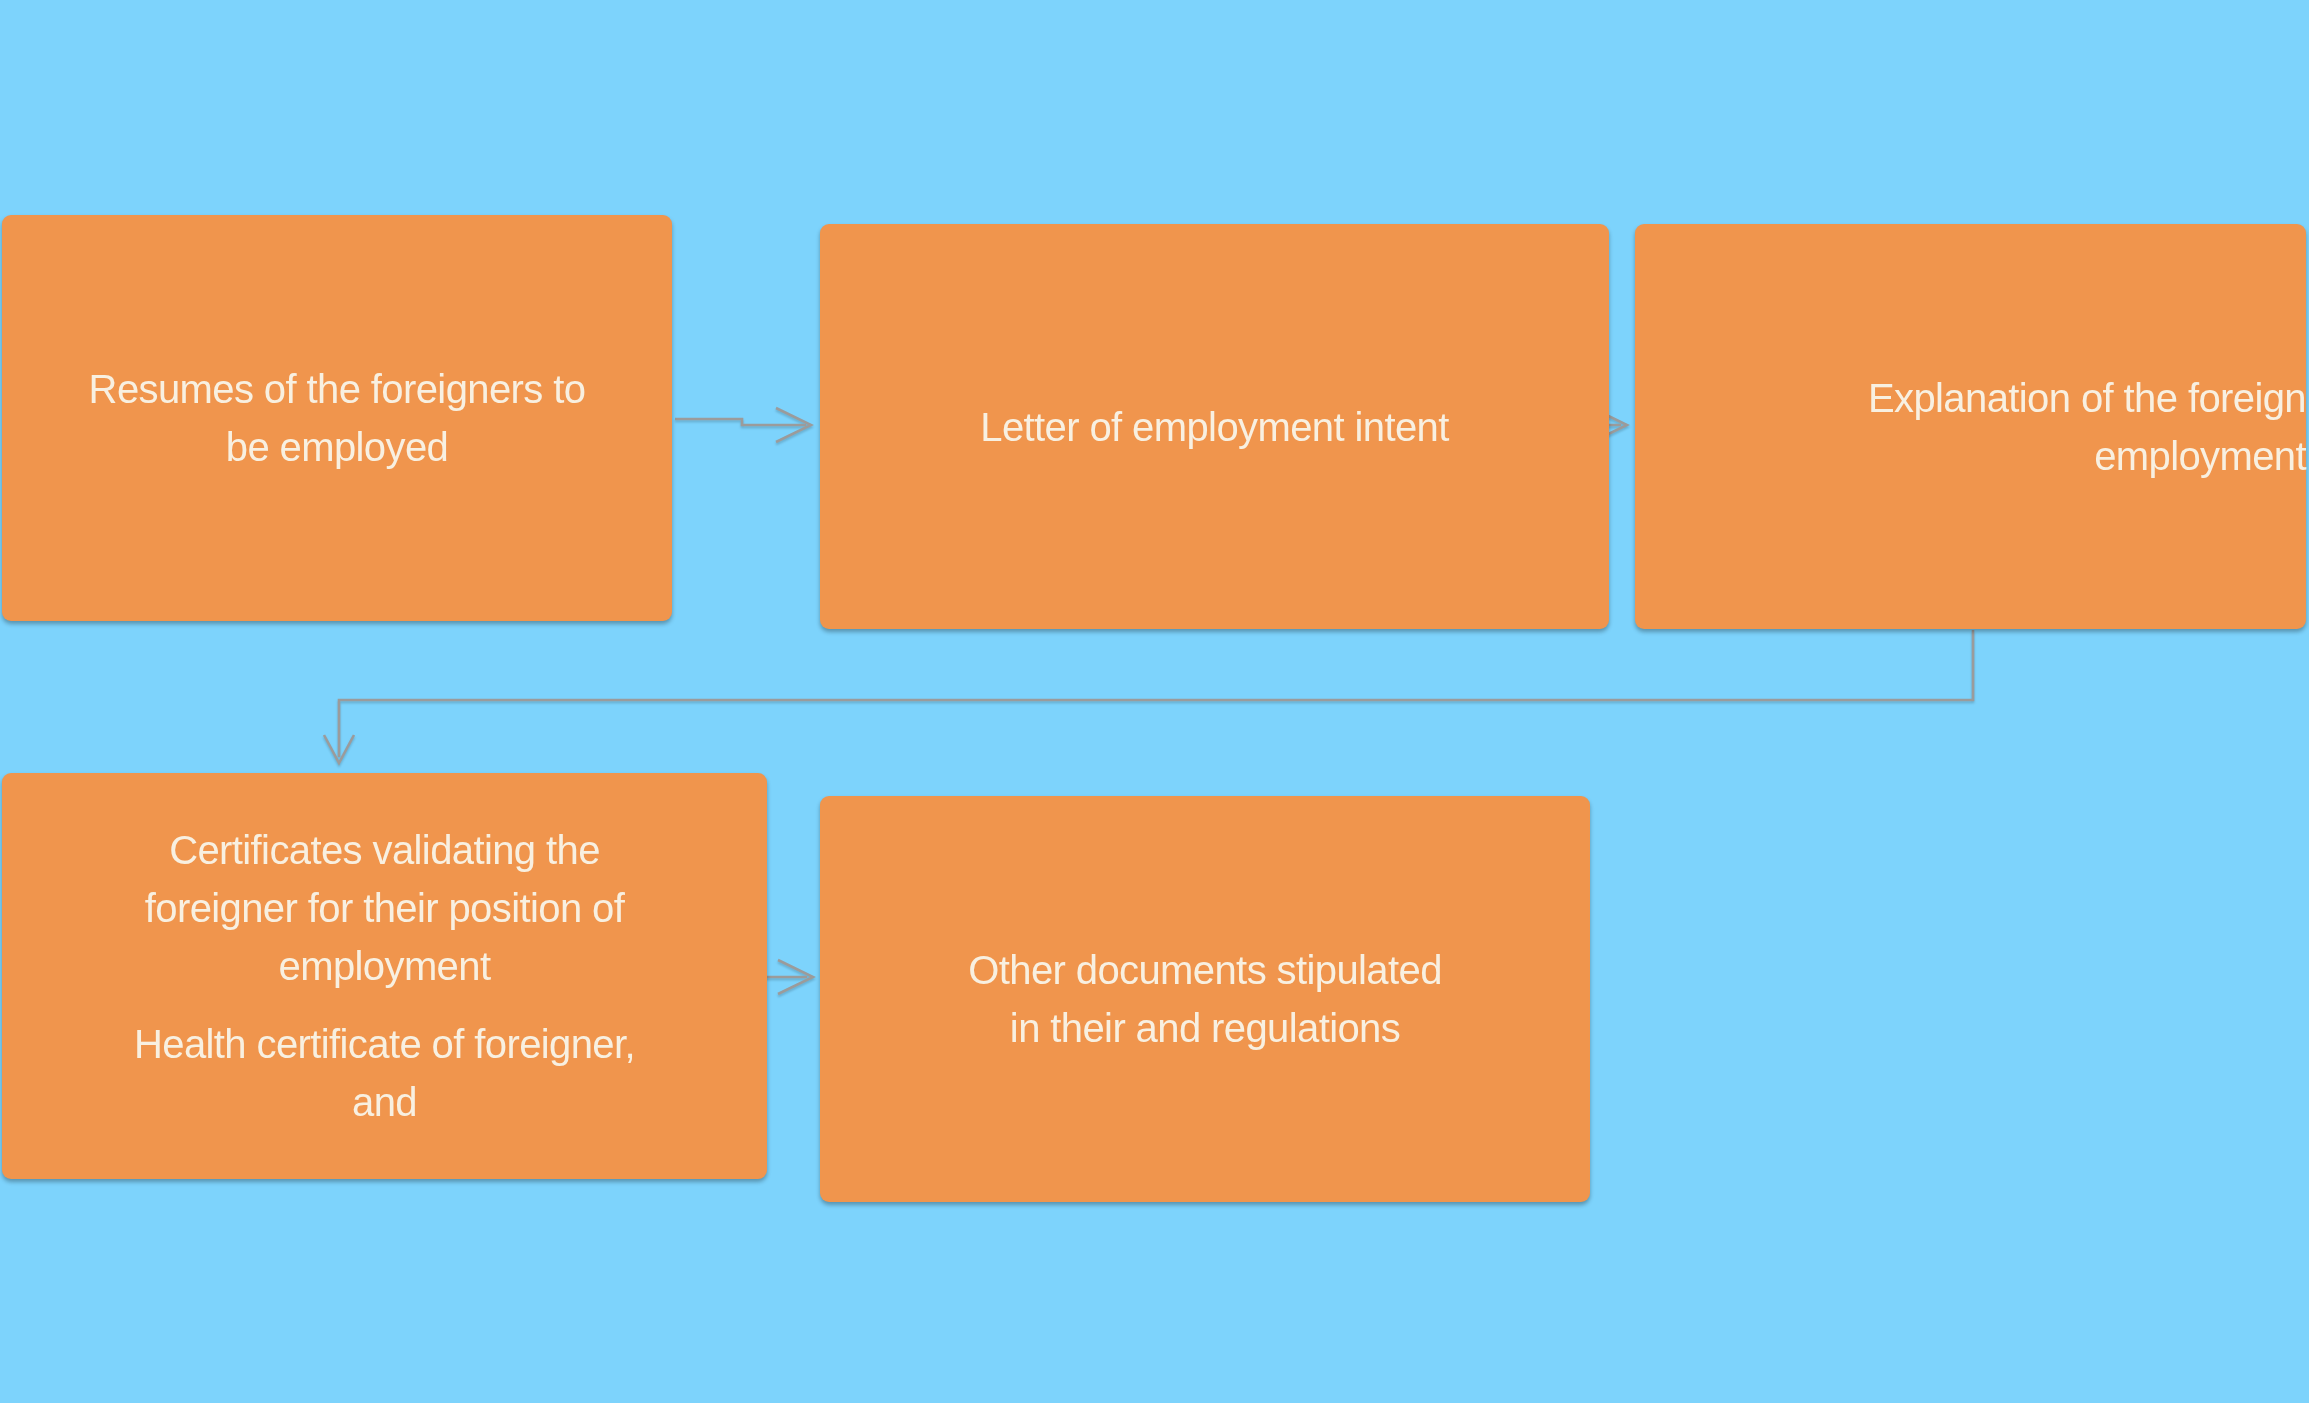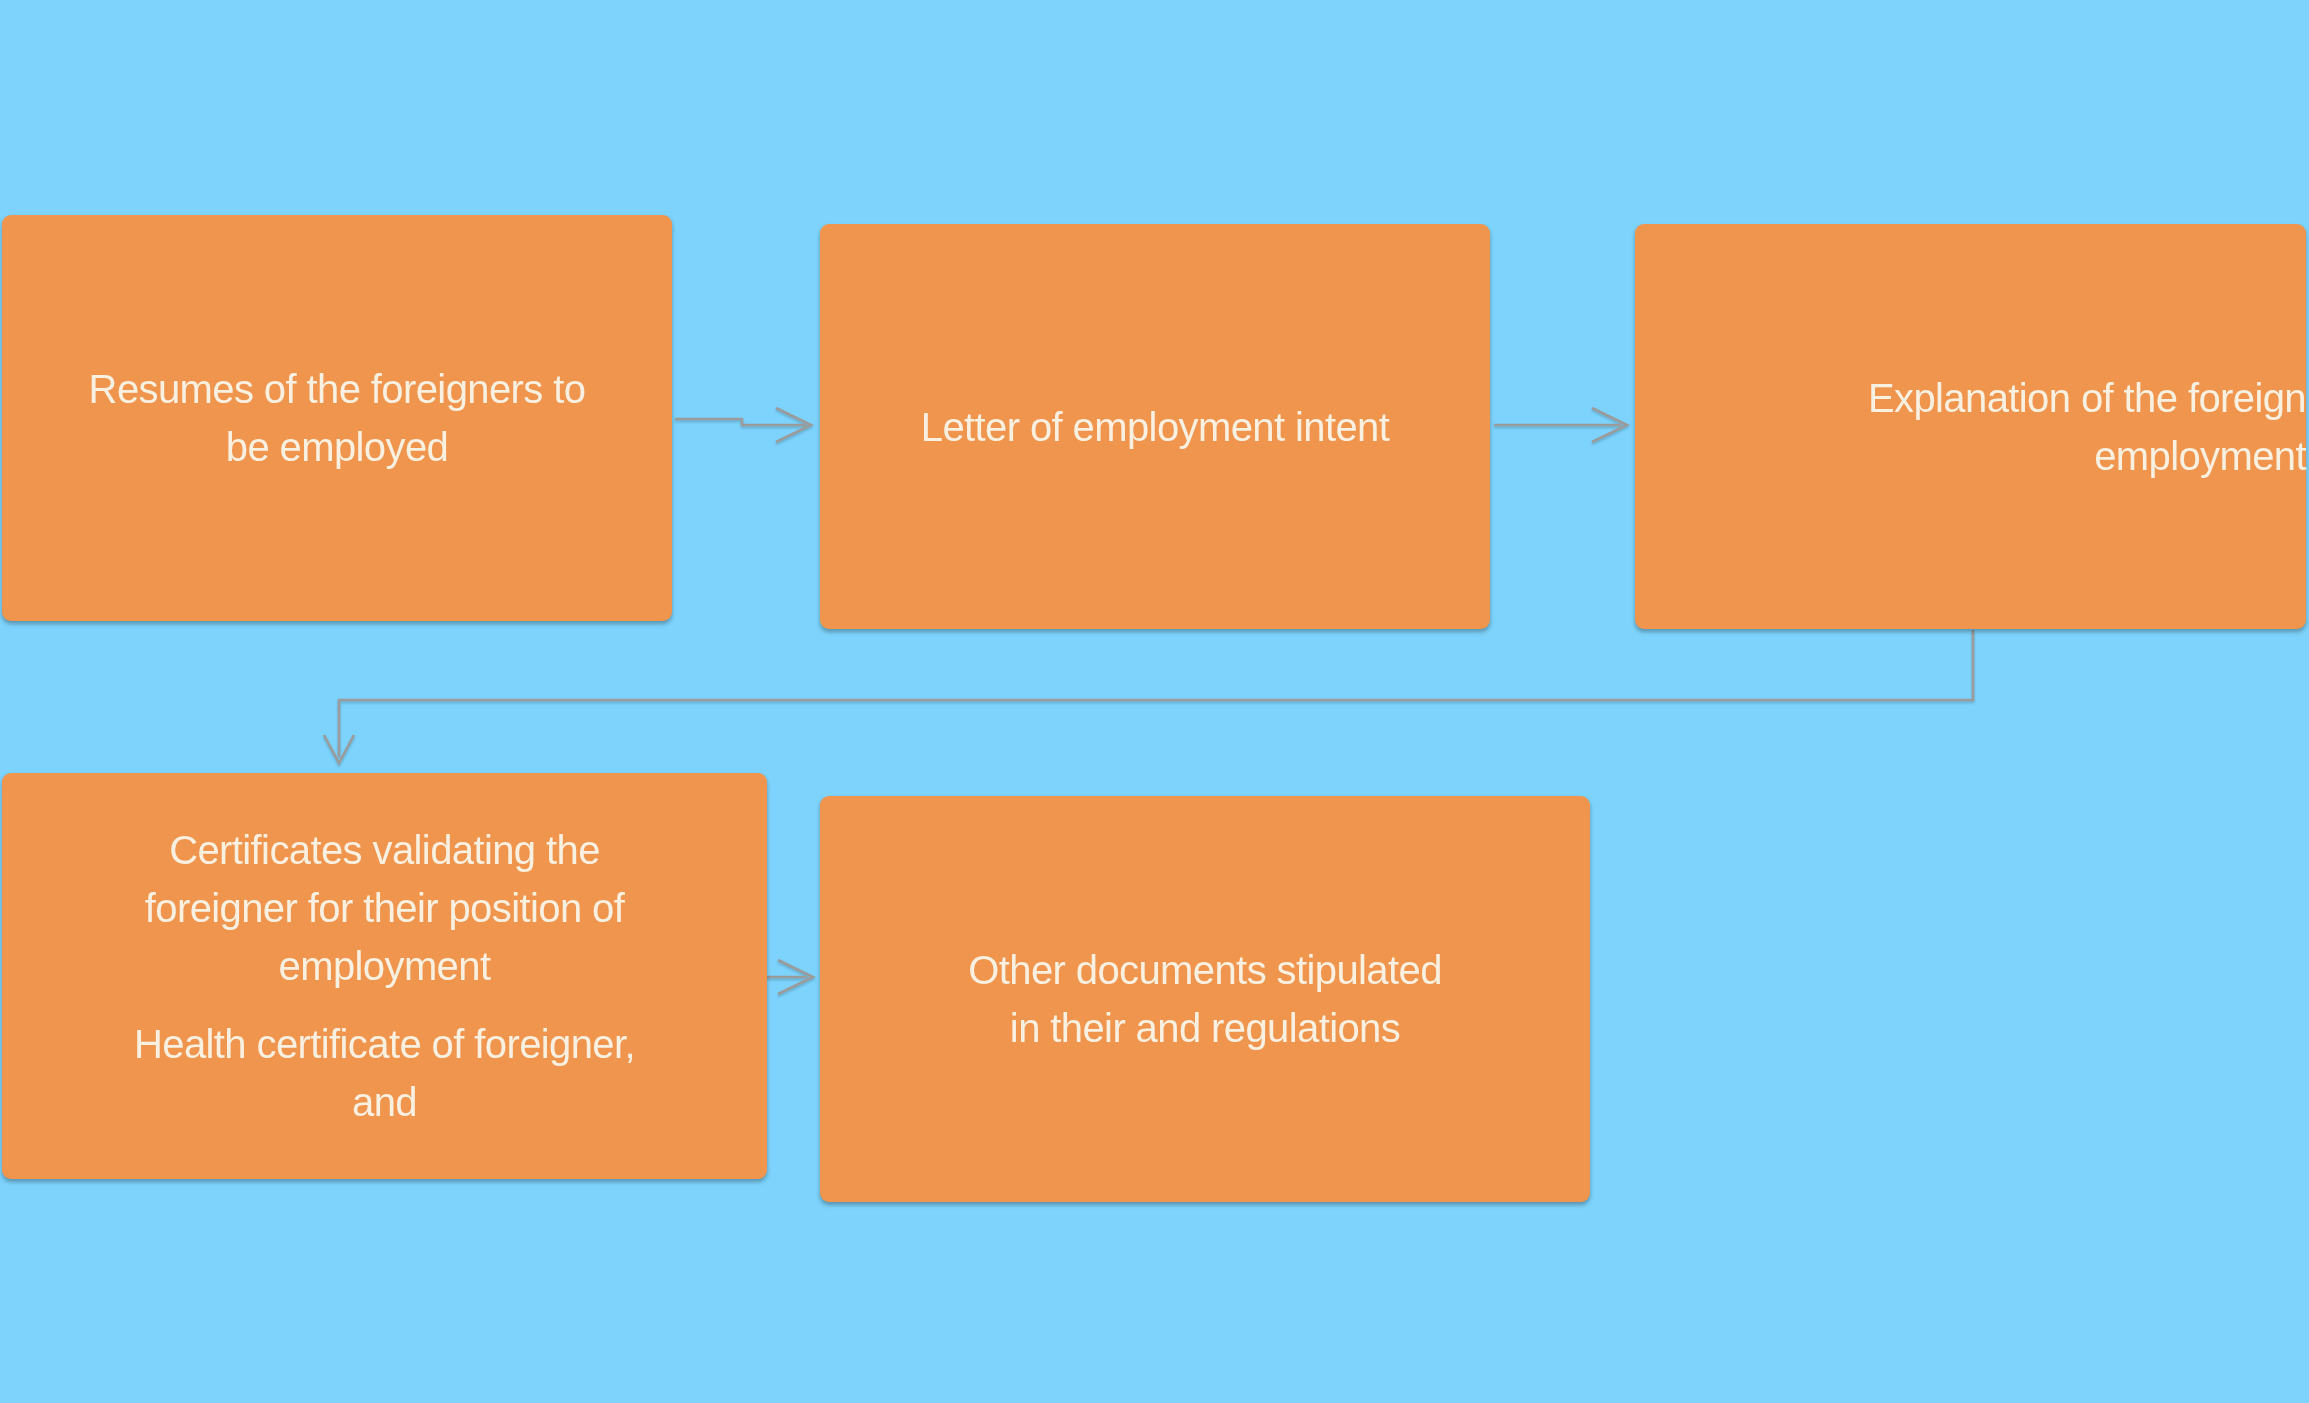--- a/index.html
+++ b/index.html
@@ -45,21 +45,21 @@
     letter-spacing: -0.6px;
   }
   .node .txt-line {
     white-space: nowrap;
   }
   .para { display: block; }
   .para + .para { margin-top: 20px; }
 
   
   .node-resumes      { left: 2px;    top: 215px; width: 670px; height: 406px; }
-  .node-letter       { left: 820px;  top: 224px; width: 670px; height: 405px; }
+  .node-letter       { left: 820px;  top: 224px; width: 789px; height: 405px; }
   .node-explanation  { left: 1635px; top: 224px; width: 671px; height: 405px; align-items: flex-end; }
   .node-certificates { left: 2px;    top: 773px; width: 765px; height: 406px; }
   .node-other        { left: 820px;  top: 768px; width: 770px; height: 406px; margin-top: 28px; }
 </style>
 </head>
 <body>
 
 <div class="slide">
 
   <svg class="connectors" viewBox="0 0 2309 1403" xmlns="http://www.w3.org/2000/svg">

